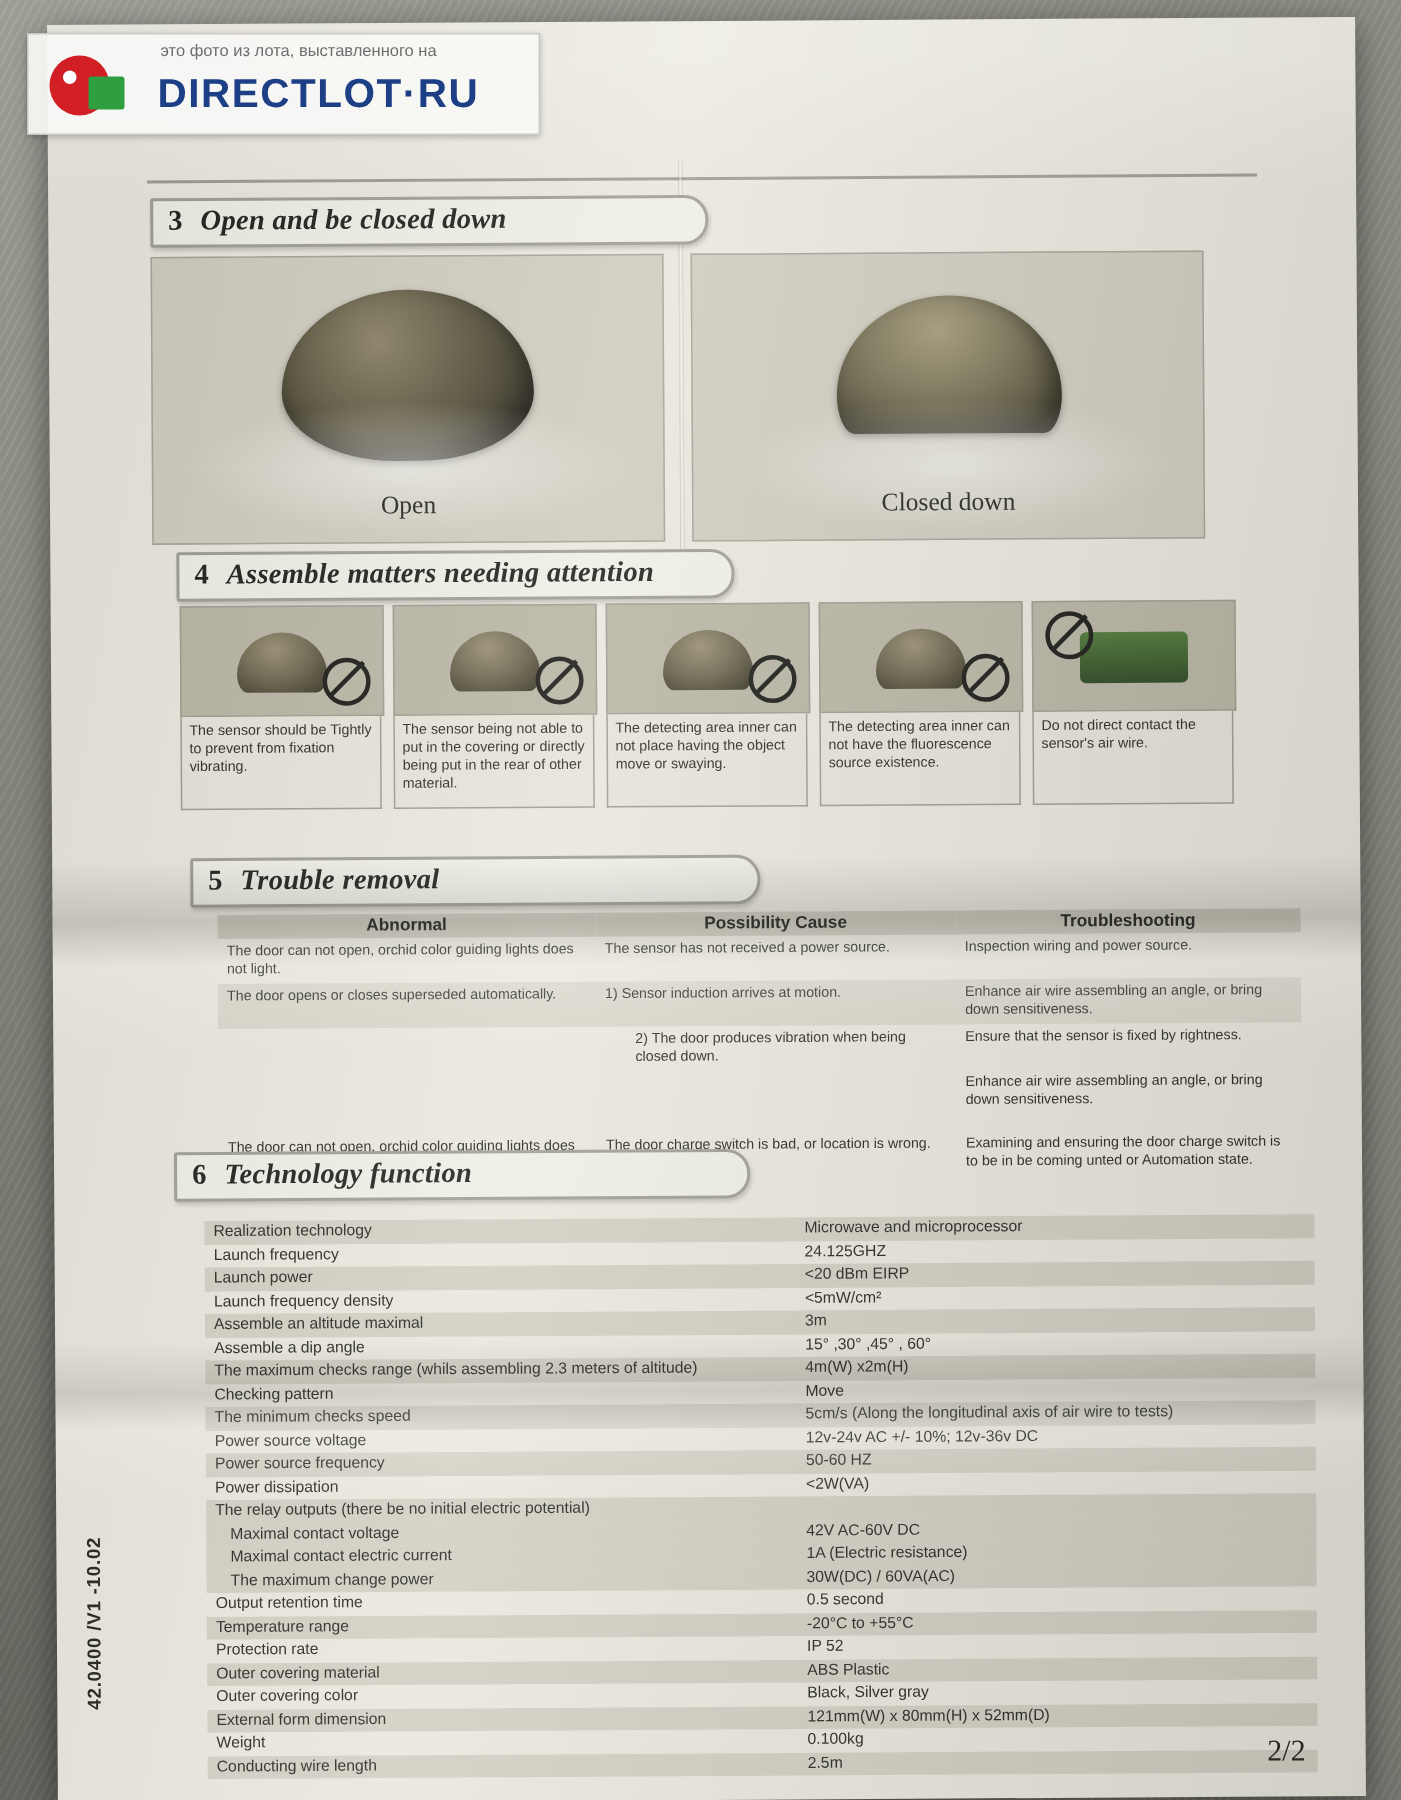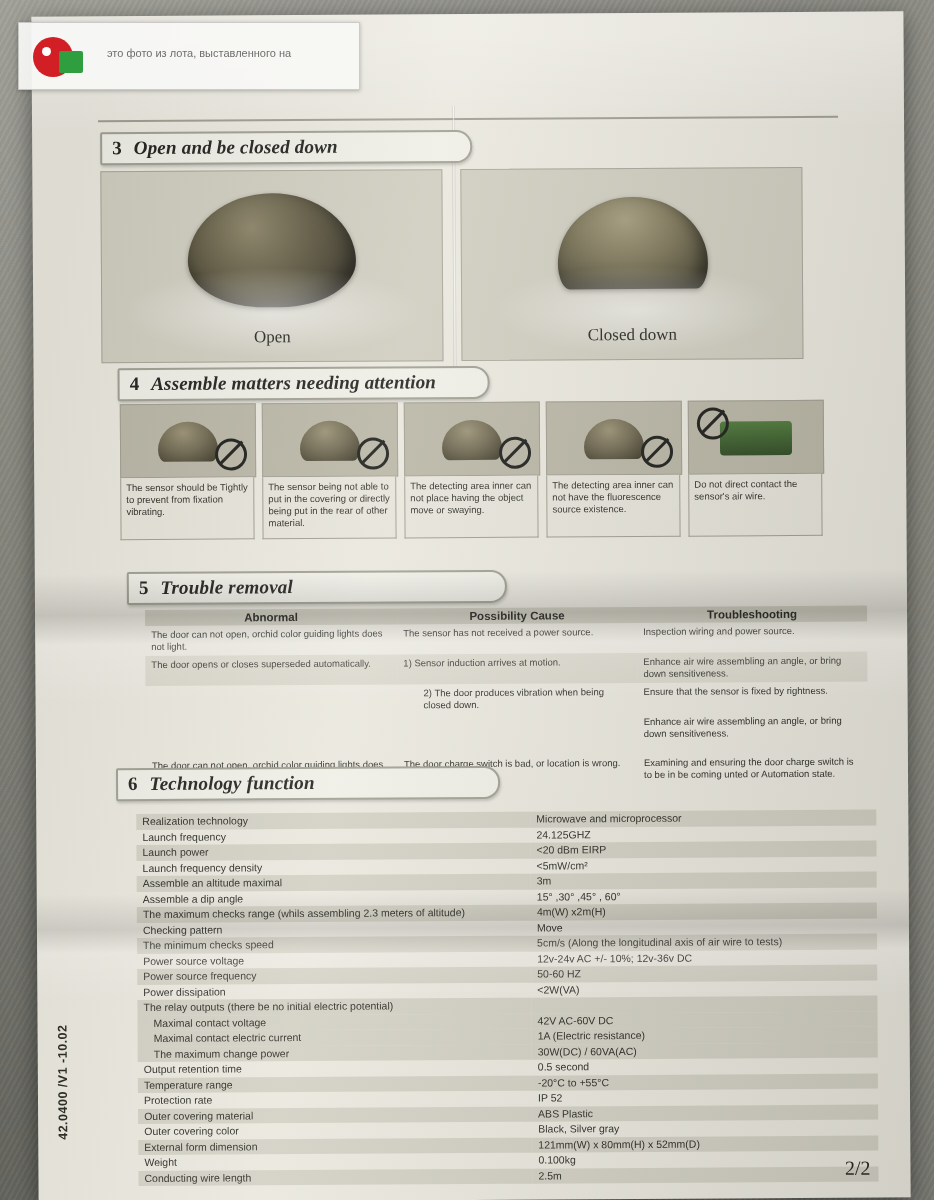--- a/index.html
+++ b/index.html
@@ -132,21 +132,21 @@
   .pageno{position:absolute;right:40px;bottom:18px;font-size:20px;color:#2a2a24;font-family:"Liberation Serif", serif;}
 
   
   .wm{
     position:absolute;left:18px;top:22px;width:340px;height:66px;
     background:rgba(247,247,245,.93);
     border:1px solid rgba(120,120,120,.35);
     box-shadow:0 1px 4px rgba(0,0,0,.25);
   }
   .wm .note{
-    position:absolute;left:88px;top:24px;font-size:11px;color:#6e6e6e;
+    position:absolute;left:88px;top:5px;font-size:11px;color:#6e6e6e;
   }
   .wm .brand{
     position:absolute;left:86px;top:24px;font-size:27px;font-weight:bold;color:#1d3f86;letter-spacing:1px;
   }
   .wm .brand .ru{color:#1d3f86;}
   .wm .logo{
     position:absolute;left:14px;top:14px;width:62px;height:40px;
   }
   .wm .logo .circle{
     position:absolute;left:0;top:0;width:40px;height:40px;border-radius:50%;
@@ -396,13 +396,16 @@
   </div>
 </div>
 
 <div class="wm">
   <div class="logo">
     <div class="circle"></div>
     <div class="box"></div>
     <div class="dot"></div>
   </div>
   <div class="note">это фото из лота, выставленного на</div>
+  <div class="brand">
+    <span>DIRECTLOT</span><span>·</span><span class="ru">RU</span>
+  </div>
 </div>
 
 </body></html>

